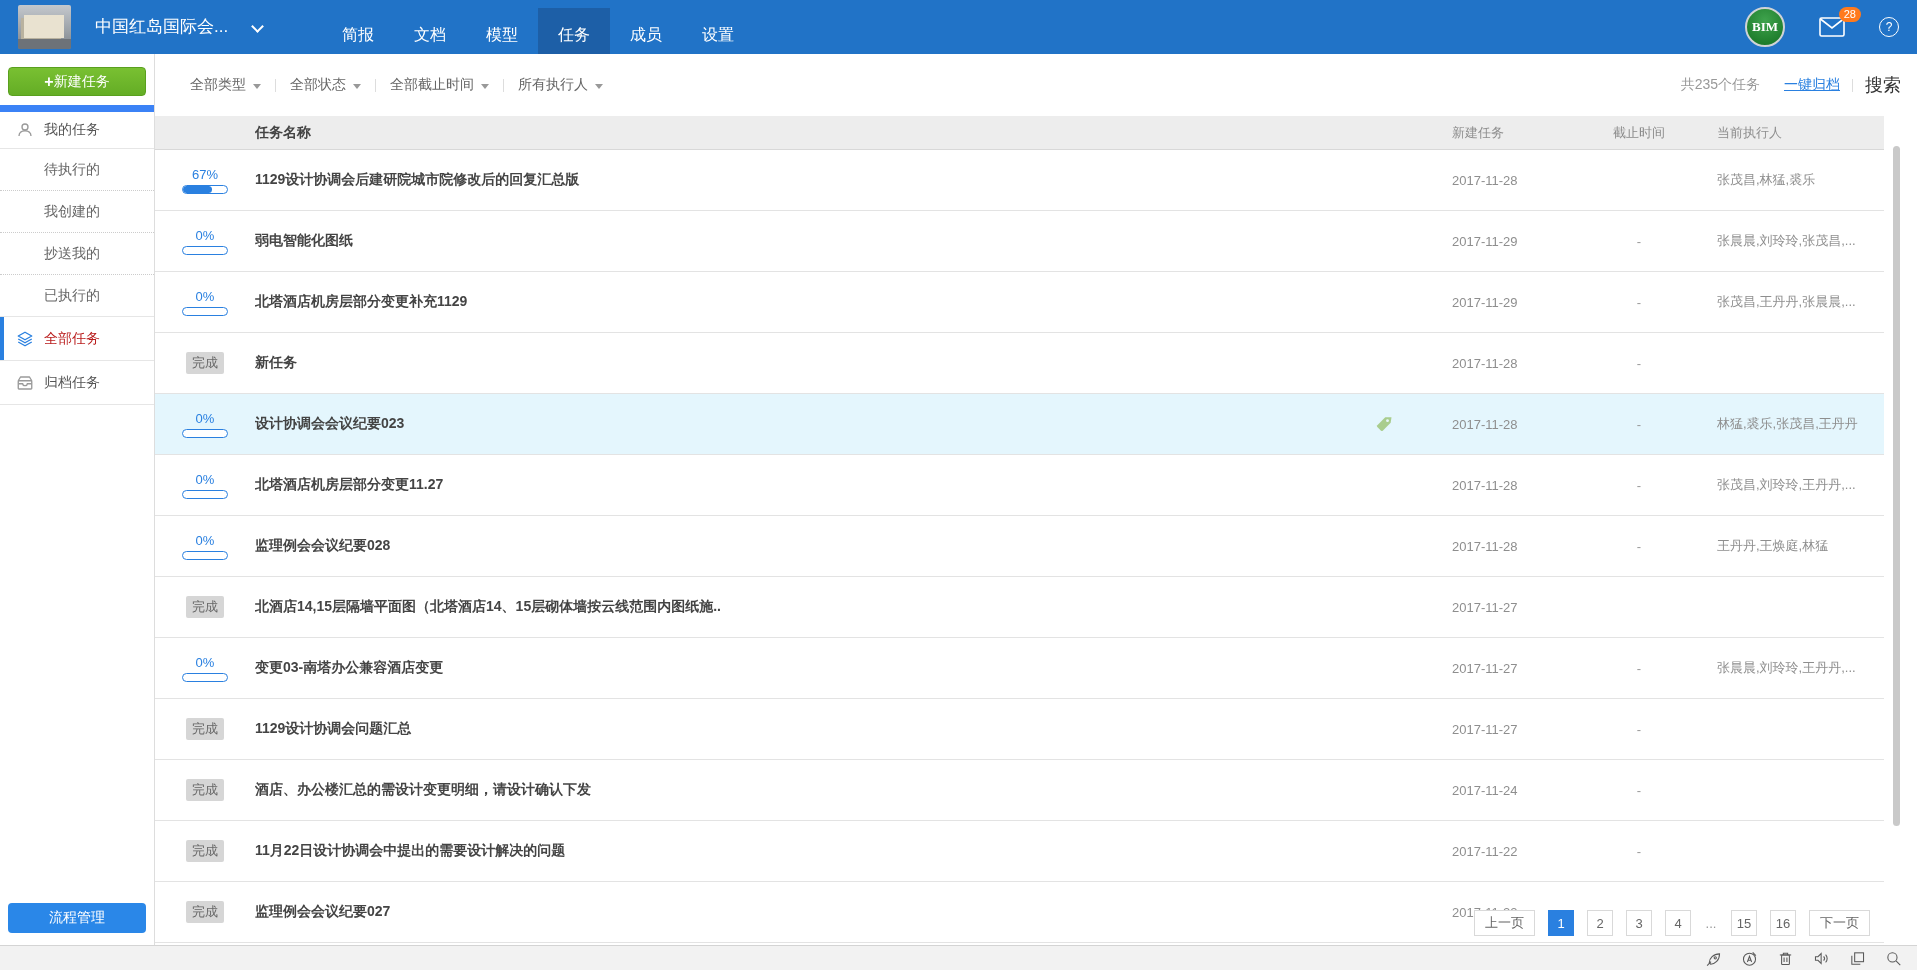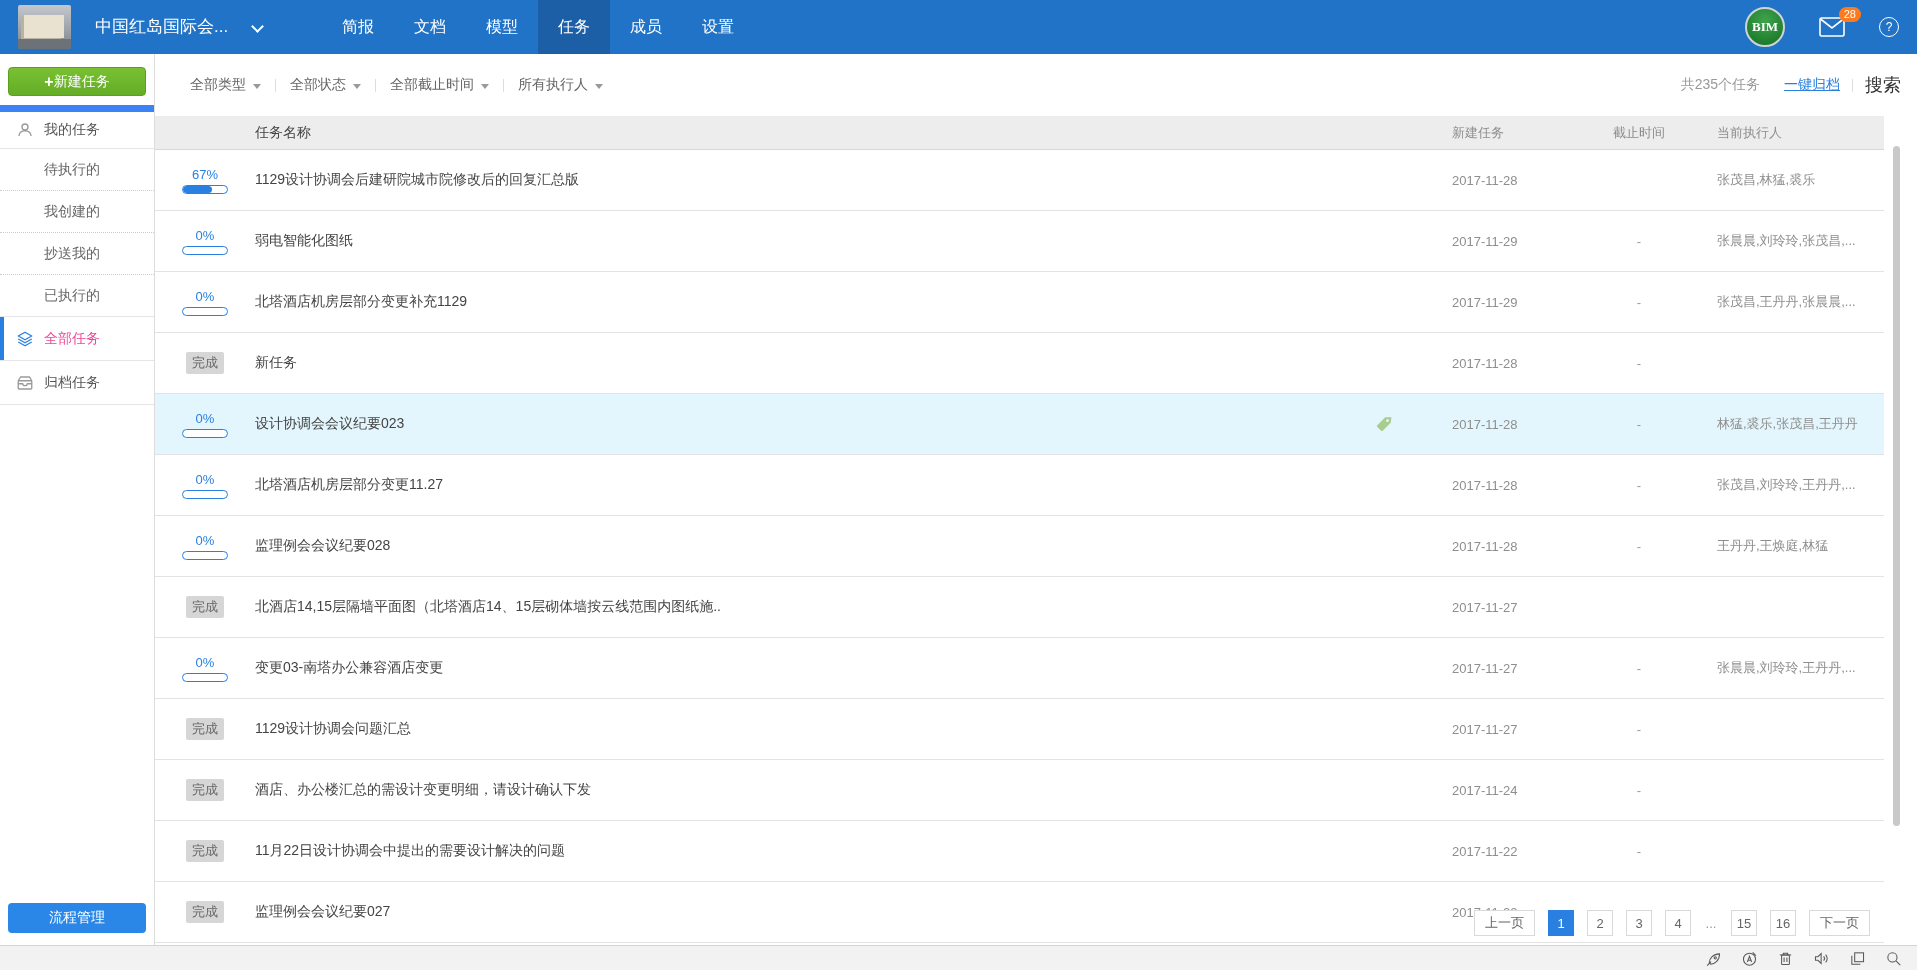--- a/index.html
+++ b/index.html
@@ -10,21 +10,21 @@
   
   .navbar { position:absolute; left:0; top:0; width:100%; height:54px; background:#2173c7; color:#fff; }
   .logo { position:absolute; left:18px; top:5px; width:53px; height:44px; border-radius:2px;
     background:linear-gradient(180deg,#c4c8cd 0%,#9aa0a6 60%,#7d838a 100%); overflow:hidden; }
   .logo::before { content:""; position:absolute; left:12%; top:22%; width:74%; height:52%;
     background:#e9e2d0; box-shadow:-3px 3px 0 #b9b29f; }
   .logo::after { content:""; position:absolute; left:0; bottom:0; width:100%; height:22%; background:#6d7278; }
   .proj-name { position:absolute; left:95px; top:0; height:54px; line-height:54px; font-size:17px; white-space:nowrap; }
   .nav-caret { position:absolute; left:253px; top:22px; width:9px; height:9px;
     border-right:2px solid #fff; border-bottom:2px solid #fff; transform:rotate(45deg); cursor:pointer; }
-  .tabs { position:absolute; left:322px; top:0; height:54px; display:flex; }
+  .tabs { position:absolute; left:322px; top:8px; height:54px; display:flex; }
   .tab { width:72px; height:54px; line-height:54px; text-align:center; font-size:16px; cursor:pointer; }
   .tab.active { background:#1d5fa7; }
   .nav-right { position:absolute; right:18px; top:0; height:54px; display:flex; align-items:center; gap:34px; }
   .bim { width:40px; height:40px; border-radius:50%; border:2px solid #cfd3d6;
     background:radial-gradient(circle at 50% 32%, #3fa34d 0%, #1e7d2c 75%);
     display:flex; align-items:center; justify-content:center;
     font-family:"Liberation Serif", serif; font-weight:bold; font-size:13px; color:#fff; }
   .mail { position:relative; width:26px; height:20px; cursor:pointer; }
   .mail-badge { position:absolute; top:-10px; right:-16px; background:#ff7a1c; color:#fff;
     font-size:11px; line-height:15px; padding:0 5px; border-radius:8px; }
@@ -36,21 +36,21 @@
   .new-task { position:absolute; left:8px; right:8px; top:13px; height:29px;
     background:linear-gradient(#79c032,#64ad25); border:1px solid #59a01e; border-radius:4px;
     color:#fff; font-size:14px; display:flex; align-items:center; justify-content:center; cursor:pointer; }
   .plus-icon::before { content:"+"; font-size:16px; font-weight:bold; }
   .side-list { position:absolute; left:0; top:51px; width:100%; }
   .side-item { height:44px; display:flex; align-items:center; gap:10px; padding-left:16px;
     font-size:14px; color:#555; cursor:pointer; border-bottom:1px solid #e6e6e6; position:relative; }
   .side-item.first { border-top:7px solid #3b82f6; }
   .side-item.sub { height:42px; padding-left:44px; border-bottom:1px dotted #ccc; color:#666; }
   .side-item.sub.last { border-bottom:1px solid #e6e6e6; }
-  .side-item.active { color:#ec4899; }
+  .side-item.active { color:#b91c1c; }
   .side-item.active::before { content:""; position:absolute; left:0; top:0; bottom:0; width:4px; background:#2a80e0; }
   .side-icon { width:18px; height:18px; flex:none; }
   .process-btn { position:absolute; left:8px; right:8px; bottom:12px; height:30px; background:#2a87e8;
     border-radius:4px; color:#fff; font-size:14px; display:flex; align-items:center; justify-content:center; cursor:pointer; }
 
   
   .main { position:absolute; left:155px; top:54px; right:0; height:891px; background:#fff; }
   .filterbar { height:62px; display:flex; align-items:center; padding:0 16px 0 35px; }
   .filter { display:flex; align-items:center; gap:7px; font-size:14px; color:#666; cursor:pointer; }
   .caret-down { width:0; height:0; border-left:4px solid transparent; border-right:4px solid transparent;
@@ -61,21 +61,21 @@
   .archive-link { color:#2a80e0; font-size:14px; text-decoration:underline; cursor:pointer; }
   .sdiv { width:1px; height:13px; background:#ddd; margin:0 12px; }
   .search-link { color:#333; font-size:18px; cursor:pointer; }
 
   .table { margin-right:33px; }
   .thead { height:34px; background:#ededed; border-bottom:1px solid #d8d8d8;
     display:flex; align-items:center; font-size:13px; color:#8a8a8a; }
   .row { height:61px; display:flex; align-items:center; border-bottom:1px solid #e3e3e3; cursor:pointer; background:#fff; }
   .row.hl { background:#e4f6fd; }
   .col-prog { flex:0 0 100px; display:flex; align-items:center; justify-content:center; }
-  .col-name { flex:1; font-size:14px; color:#444; padding-right:10px; white-space:nowrap; overflow:hidden; }
+  .col-name { flex:1; font-size:14px; color:#444; padding-right:10px; white-space:nowrap; overflow:hidden;font-weight:bold; }
   .col-tag { flex:0 0 40px; display:flex; align-items:center; }
   .col-date { flex:0 0 140px; padding-left:38px; font-size:13px; color:#8e8e8e; }
   .col-due { flex:0 0 130px; padding-left:40px; text-align:center; font-size:13px; color:#999; }
   .col-exec { flex:0 0 200px; padding-left:33px; font-size:13px; color:#8e8e8e; white-space:nowrap; overflow:hidden; }
   .thead .col-due { color:#8a8a8a; }
 
   .prog { display:flex; flex-direction:column; align-items:center; gap:3px; }
   .prog-label { font-size:13px; color:#2a80e0; }
   .prog-bar { width:46px; height:9px; border:1px solid #2a80e0; border-radius:5px; overflow:hidden; background:#fff; }
   .prog-fill { height:100%; background:#2a80e0; border-radius:4px; }

